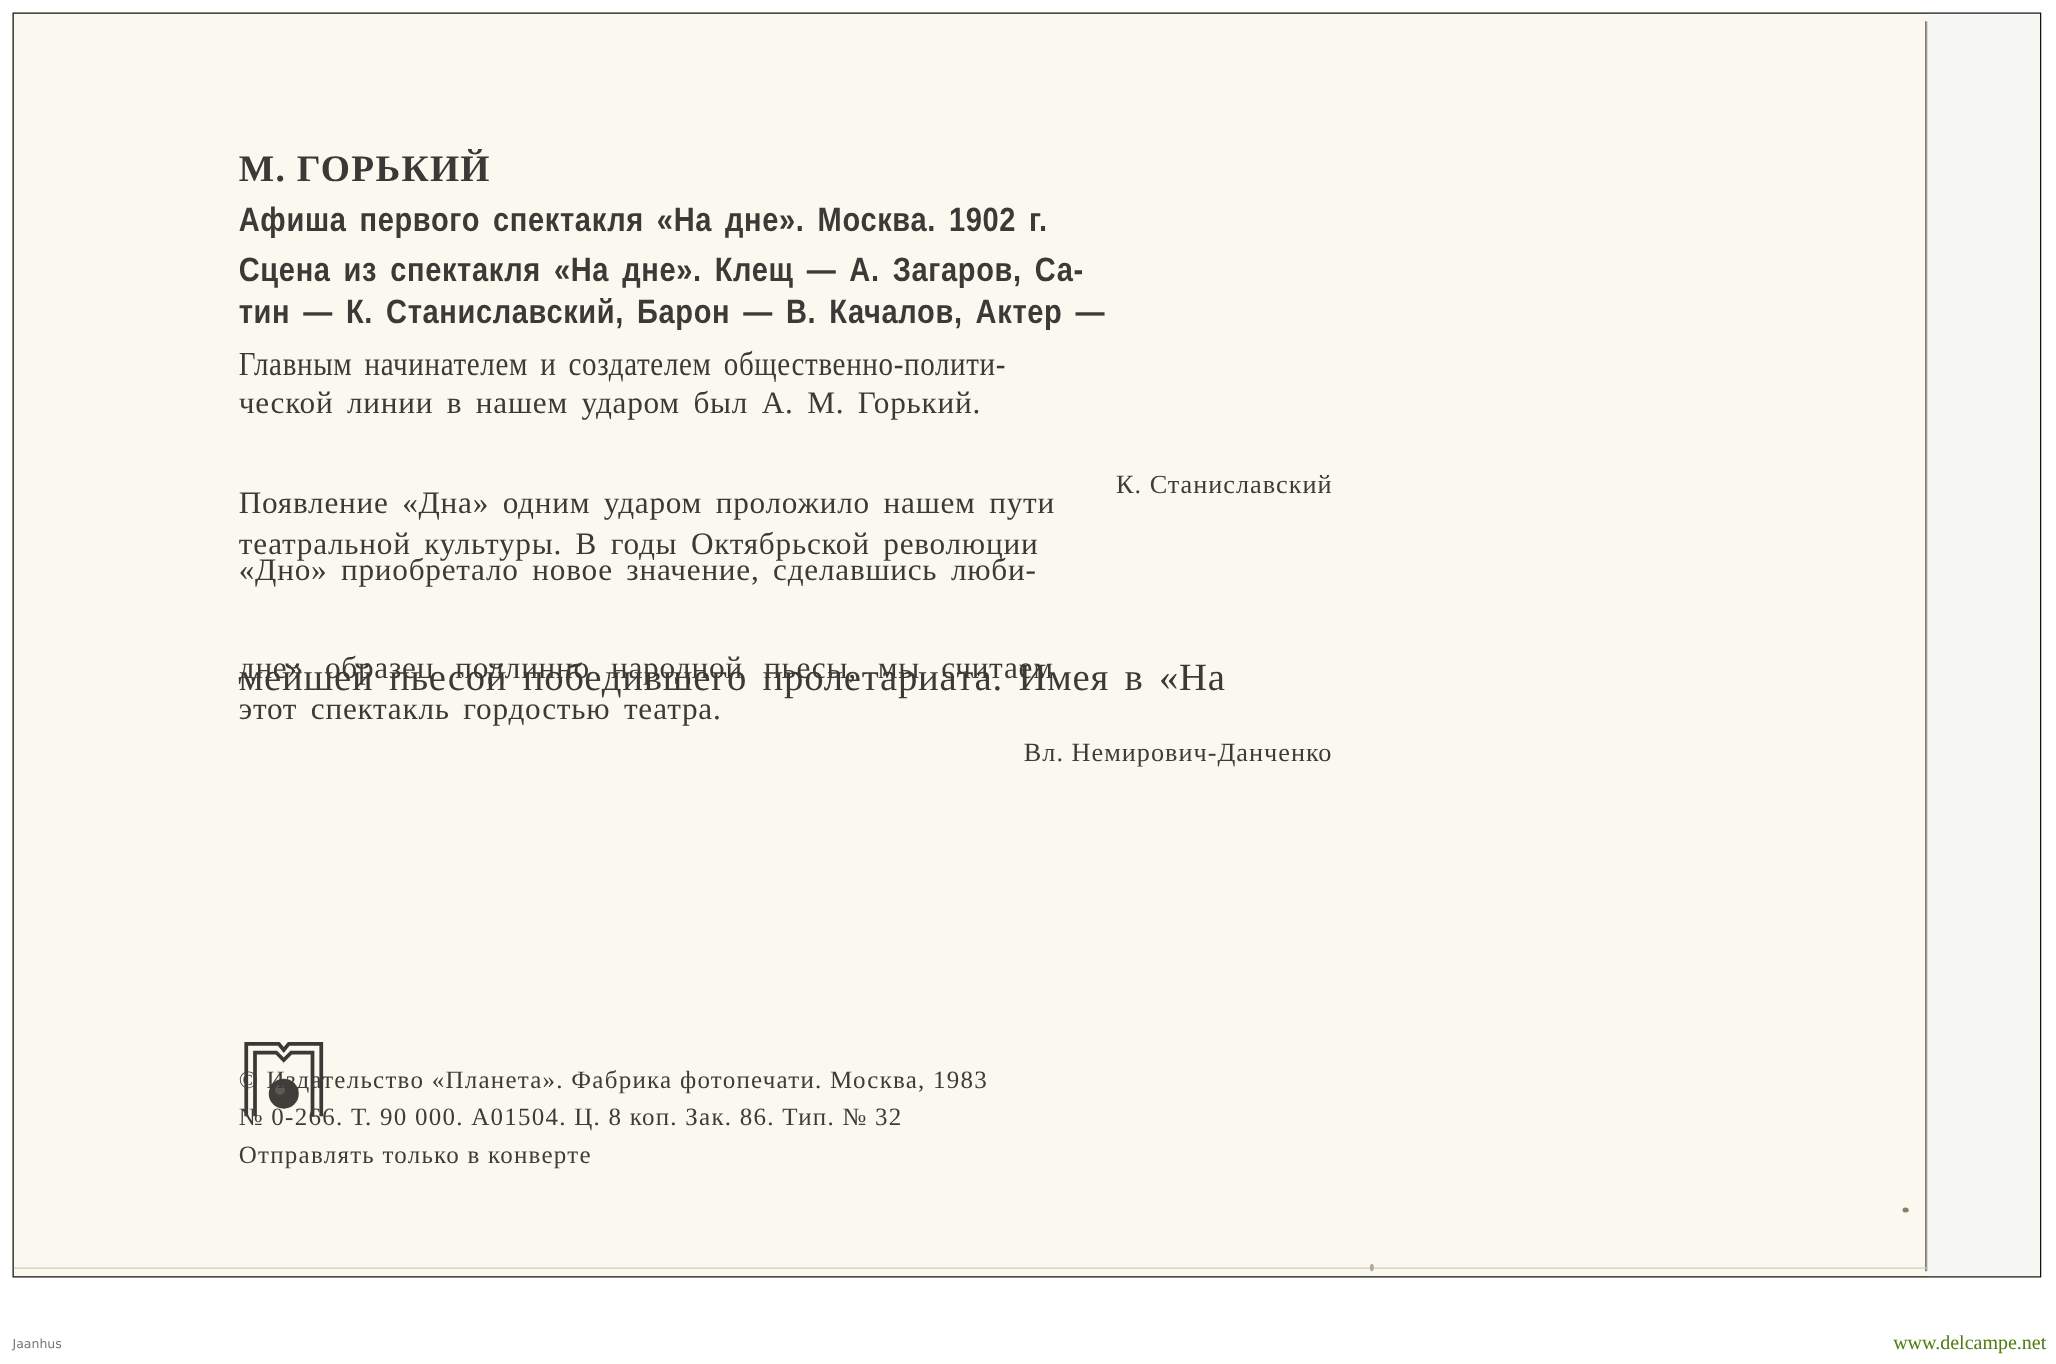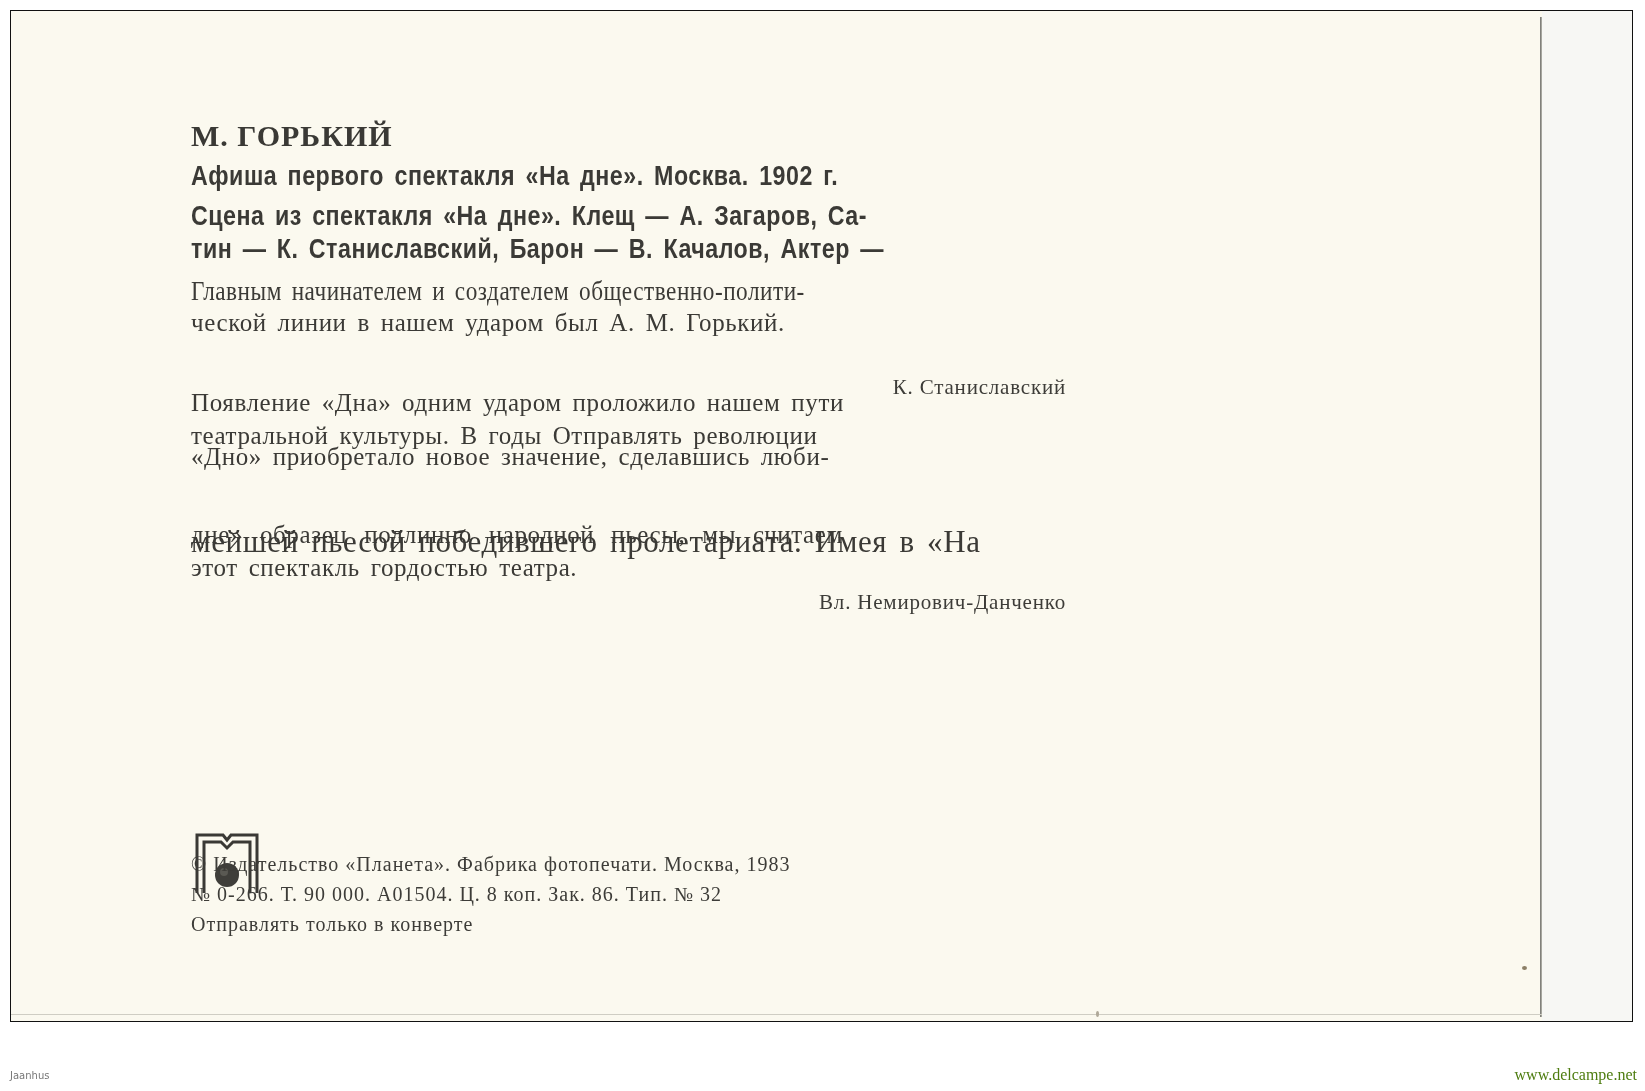--- a/index.html
+++ b/index.html
@@ -130,21 +130,21 @@
 
     <div class="line bold narrow" style="top:150px; font-size:27px;">Афиша первого спектакля «На дне». Москва. 1902 г.</div>
     <div class="line bold narrow" style="top:190px; font-size:27px;">Сцена из спектакля «На дне». Клещ — А. Загаров, Са-</div>
     <div class="line bold narrow" style="top:223px; font-size:27px;">тин — К. Станиславский, Барон — В. Качалов, Актер —</div>
 
     <div class="line narrow" style="top:265px; font-size:27px;">Главным начинателем и создателем общественно-полити-</div>
     <div class="line" style="top:298px; font-size:25px;">ческой линии в нашем ударом был А. М. Горький.</div>
     <div class="attr" style="top:333px; right:-5px;margin-top:31px;">К. Станиславский</div>
 
     <div class="line" style="top:378px; font-size:25px;">Появление «Дна» одним ударом проложило нашем пути</div>
-    <div class="line" style="top:411px; font-size:25px;">театральной культуры. В годы Отправлять революции</div>
+    <div class="line" style="top:411px; font-size:25px;">театральной культуры. В годы Октябрьской революции</div>
     <div class="line" style="top:432px; font-size:25px;">«Дно» приобретало новое значение, сделавшись люби-</div>
     <div class="line" style="top:477px; font-size:31px;margin-top:36px;">мейшей пьесой победившего пролетариата. Имея в «На</div>
     <div class="line" style="top:510px; font-size:25px; word-spacing:10px;">дне» образец подлинно народной пьесы, мы считаем</div>
     <div class="line" style="top:543px; font-size:25px;">этот спектакль гордостью театра.</div>
     <div class="attr" style="top:579px; right:-5px;text-align:right;">Вл. Немирович-Данченко</div>
   </div>
 
 
   <svg class="logo" viewBox="0 0 68 66">
     <g fill="none" stroke="#3a3935" stroke-width="3">

